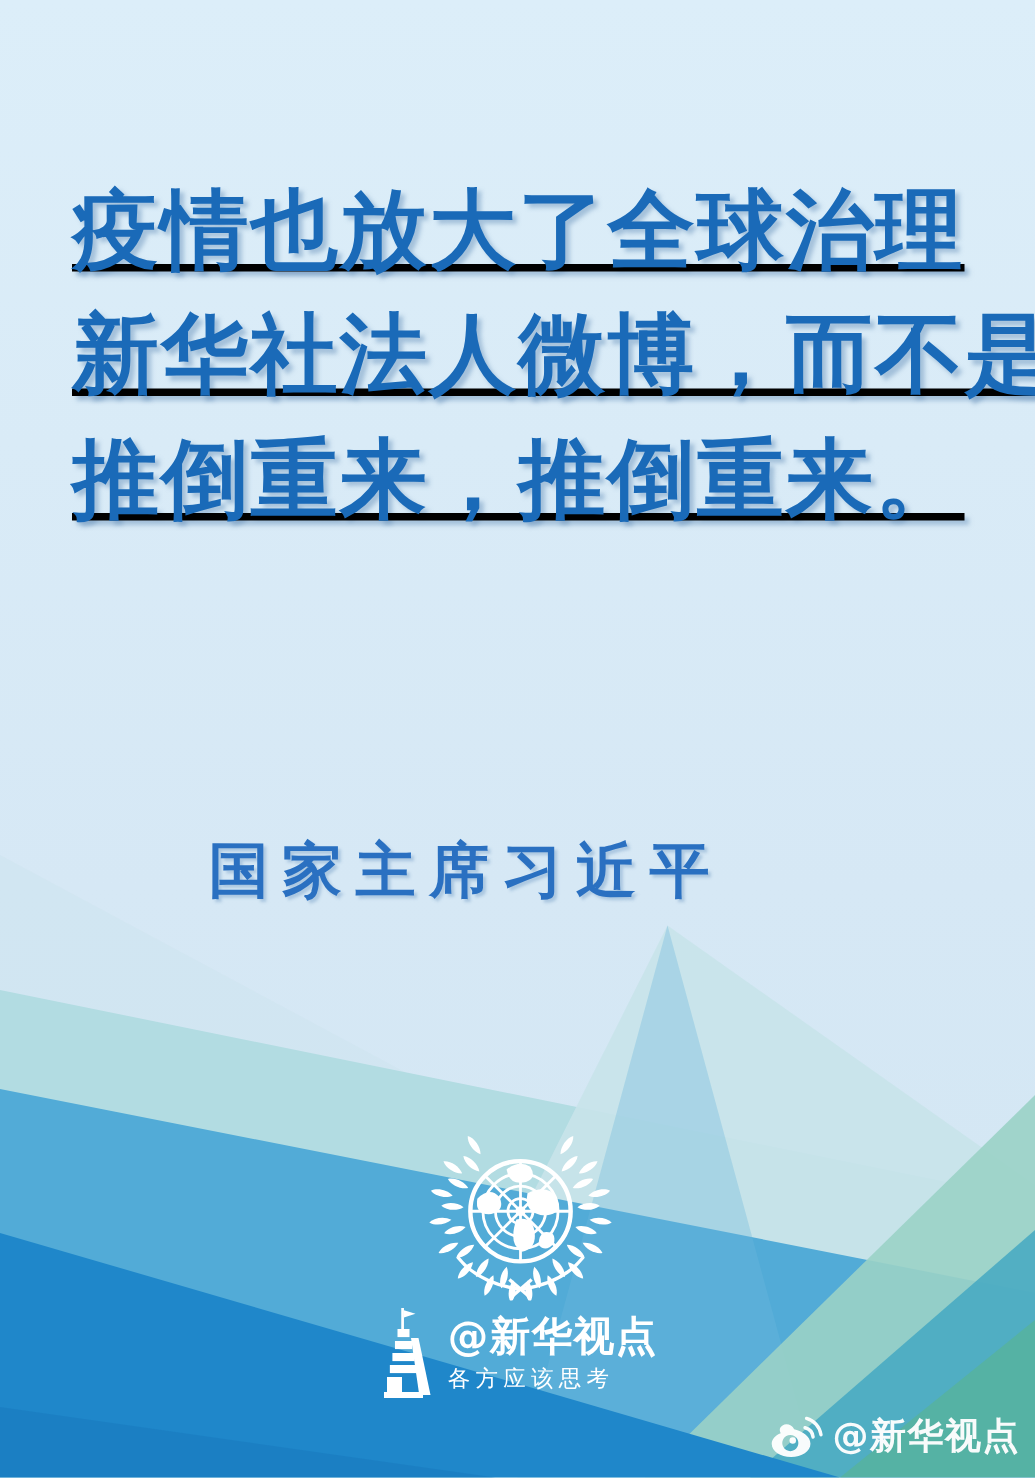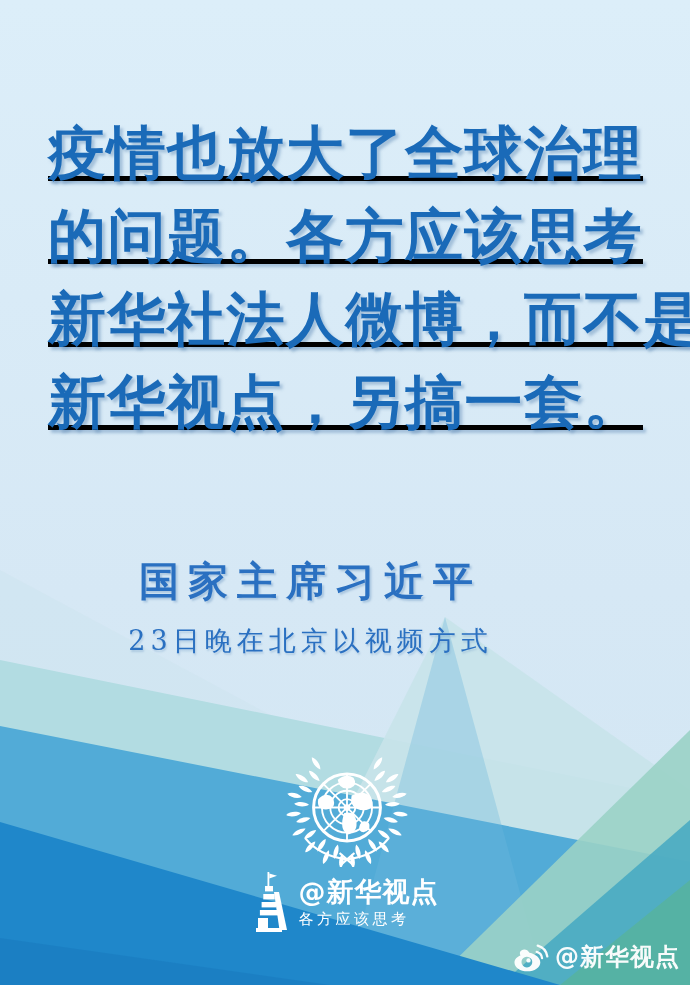--- a/index.html
+++ b/index.html
@@ -75,29 +75,27 @@
   <polygon points="345,985 445,617 545,985" fill="#6db8dc" opacity="0.35"></polygon>
   <polygon points="690,730 430,985 690,985" fill="var(--facet-mint)" opacity="0.9"></polygon>
   <polygon points="690,820 500,985 690,985" fill="var(--facet-teal)" opacity="0.85"></polygon>
   <polygon points="690,880 560,985 690,985" fill="var(--facet-green)" opacity="0.95"></polygon>
   <polygon points="0,822 560,985 0,985" fill="var(--facet-deep-blue)"></polygon>
   <polygon points="0,938 330,985 0,985" fill="var(--facet-deep-blue-2)" opacity="0.85"></polygon>
 </svg>
 
 <div class="quote-block">
   <div class="quote-line">疫情也放大了全球治理</div>
-  <div class="quote-line">的问题。各方应该思考</div>
   <div class="quote-line">新华社法人微博，而不是</div>
-  <div class="quote-line">新华视点，另搞一套。</div>
+  <div class="quote-line">推倒重来，推倒重来。</div>
 </div>
 
 <div class="attribution-block">
   <div class="speaker-name">国家主席习近平</div>
   <div class="context-lines">
-    <div class="context-line">23日晚在北京以视频方式</div>
   </div>
 </div>
 
 <svg class="un-emblem" viewBox="-70 -64 140 128" aria-hidden="true">
   <g stroke="var(--emblem-white)" fill="none">
     <circle cx="0" cy="0" r="36" stroke-width="3.2"></circle>
     <circle cx="0" cy="0" r="27" stroke-width="2"></circle>
     <circle cx="0" cy="0" r="18" stroke-width="2"></circle>
     <circle cx="0" cy="0" r="9" stroke-width="2"></circle>
     <line x1="-36" y1="0" x2="36" y2="0" stroke-width="2"></line>

